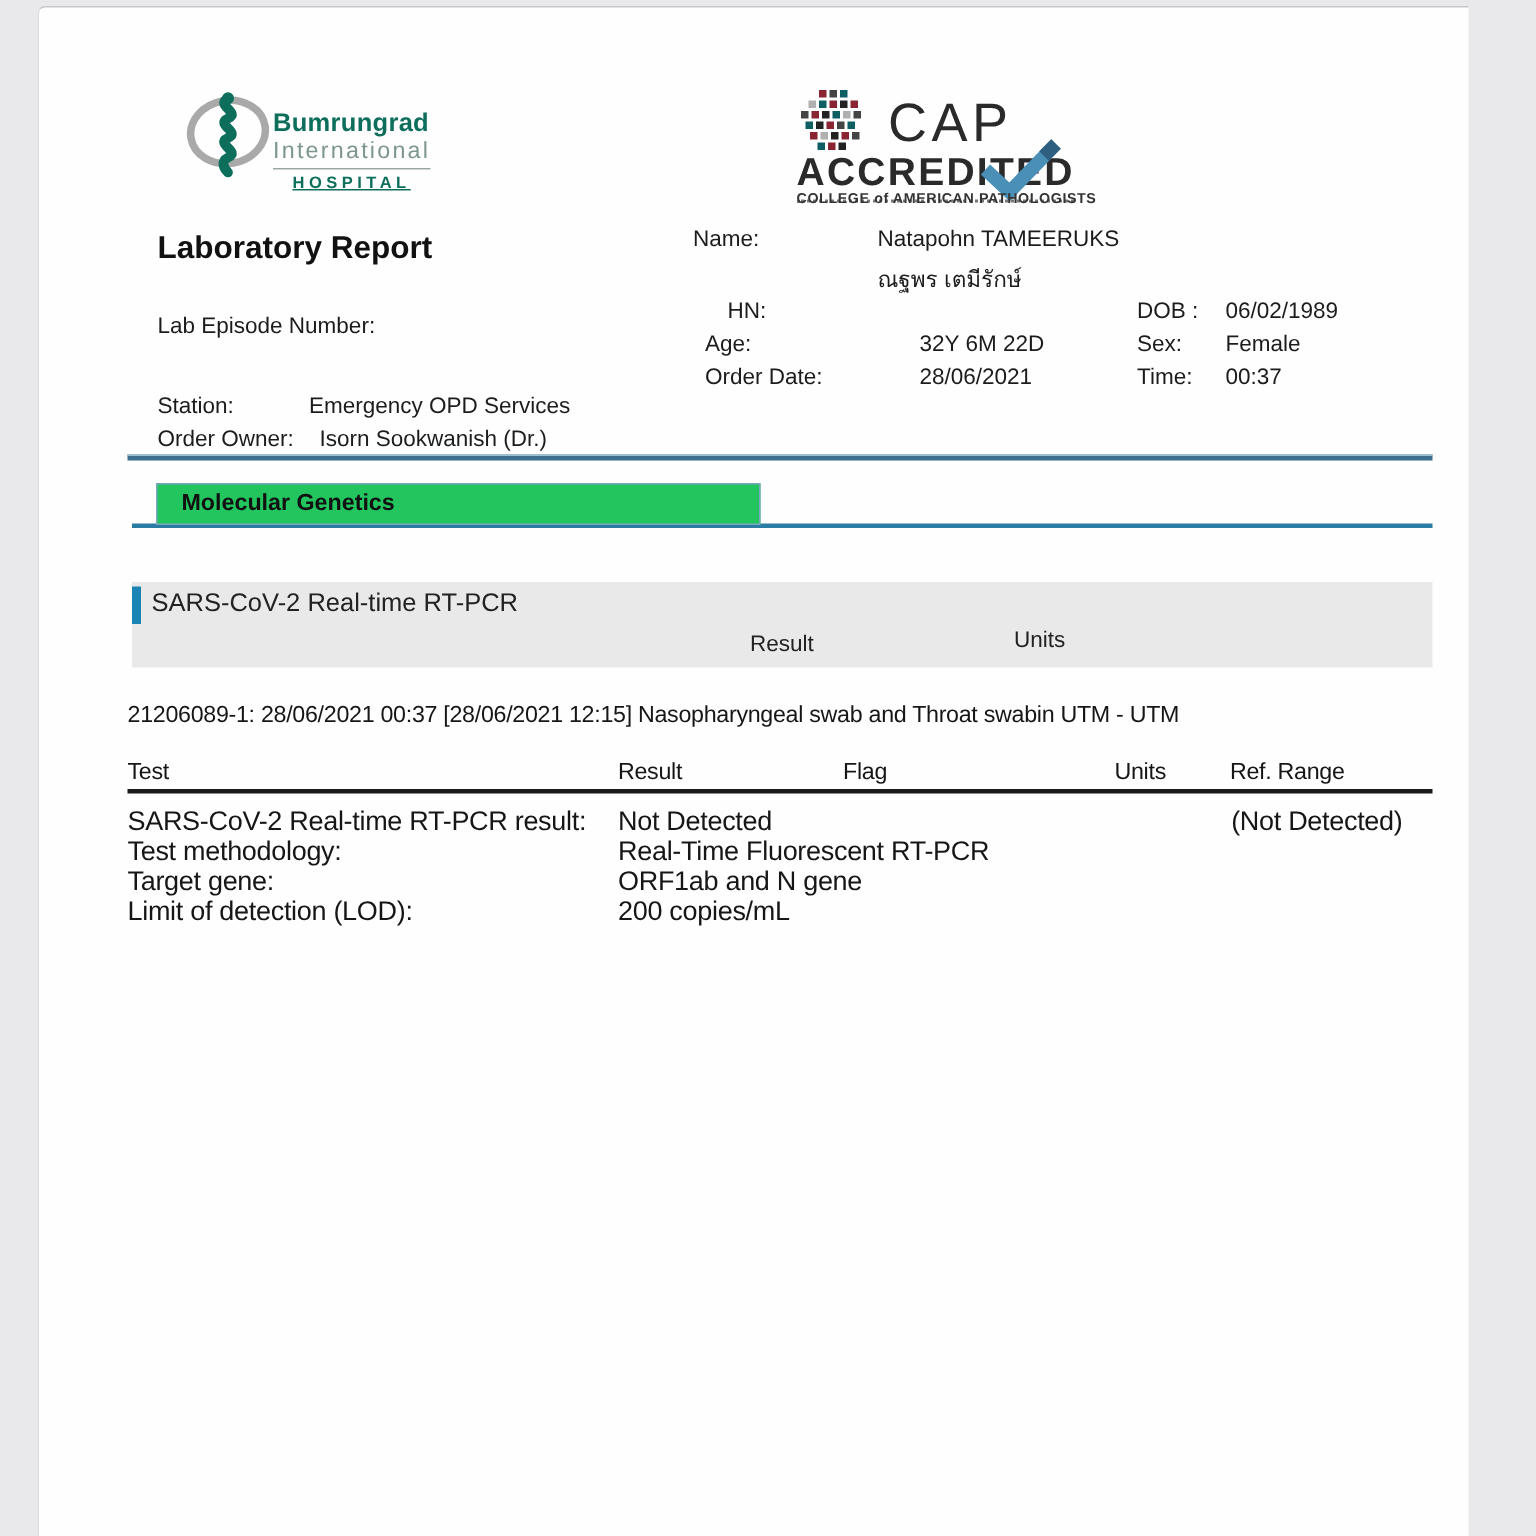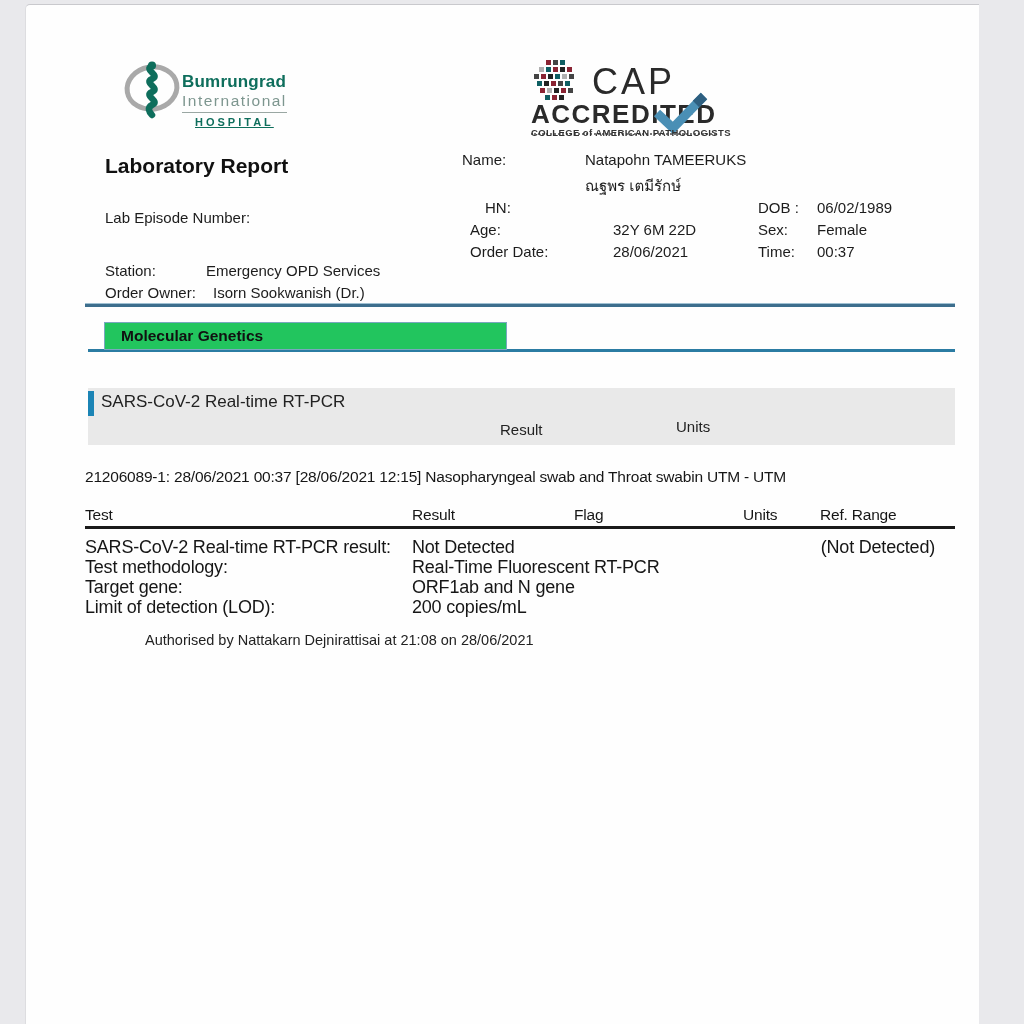--- a/index.html
+++ b/index.html
@@ -164,21 +164,21 @@
   <div class="banner"></div>
   <div class="banner-accent"></div>
   <div class="abs banner-title" style="left:101px;top:392px;">SARS-CoV-2 Real-time RT-PCR</div>
   <div class="abs banner-colhead" style="left:500px;top:421px;">Result</div>
   <div class="abs banner-colhead" style="left:676px;top:418px;">Units</div>
 
   <div class="abs spec" style="left:85px;top:466px;width:862px;">21206089-1: 28/06/2021 00:37 [28/06/2021 12:15] Nasopharyngeal swab and Throat swabin UTM - UTM</div>
 
   <div class="abs th" style="left:85px;top:506px;">Test</div>
   <div class="abs th" style="left:412px;top:506px;">Result</div>
-  <div class="abs th" style="left:574px;top:506px;">Flag</div>
+  <div class="abs th" style="left:562px;top:506px;">Flag</div>
   <div class="abs th" style="left:743px;top:506px;">Units</div>
   <div class="abs th" style="left:820px;top:506px;">Ref. Range</div>
   <div class="thick-rule"></div>
 
   <div>
     <div class="abs cell" style="left:85px;top:537px;">SARS-CoV-2 Real-time RT-PCR result:</div>
     <div class="abs cell" style="left:412px;top:537px;">Not Detected</div>
     <div class="abs cell ref-cell" style="left:770px;top:537px;">(Not Detected)</div>
   </div>
   <div>
@@ -187,14 +187,13 @@
   </div>
   <div>
     <div class="abs cell" style="left:85px;top:577px;">Target gene:</div>
     <div class="abs cell" style="left:412px;top:577px;">ORF1ab and N gene</div>
   </div>
   <div>
     <div class="abs cell" style="left:85px;top:597px;">Limit of detection (LOD):</div>
     <div class="abs cell" style="left:412px;top:597px;">200 copies/mL</div>
   </div>
 
-  <div class="abs auth" style="left:145px;top:632px;">Authorised by Nattakarn Dejnirattisai at 21:08 on 28/06/2021</div>
 </div>
 
 </body></html>

